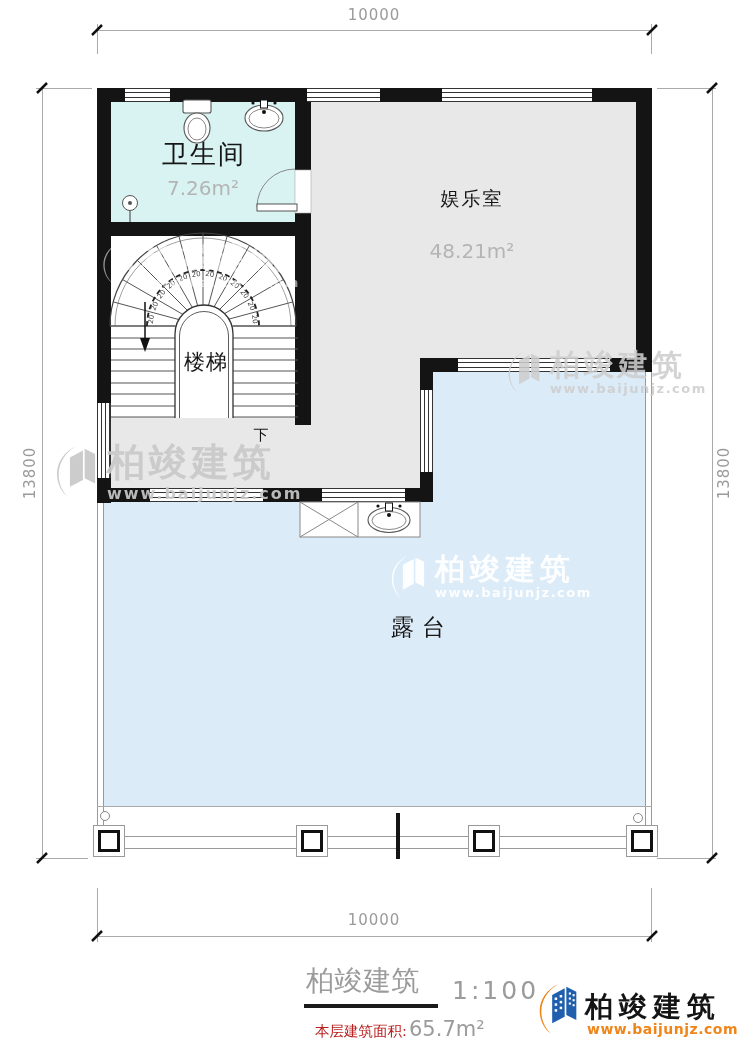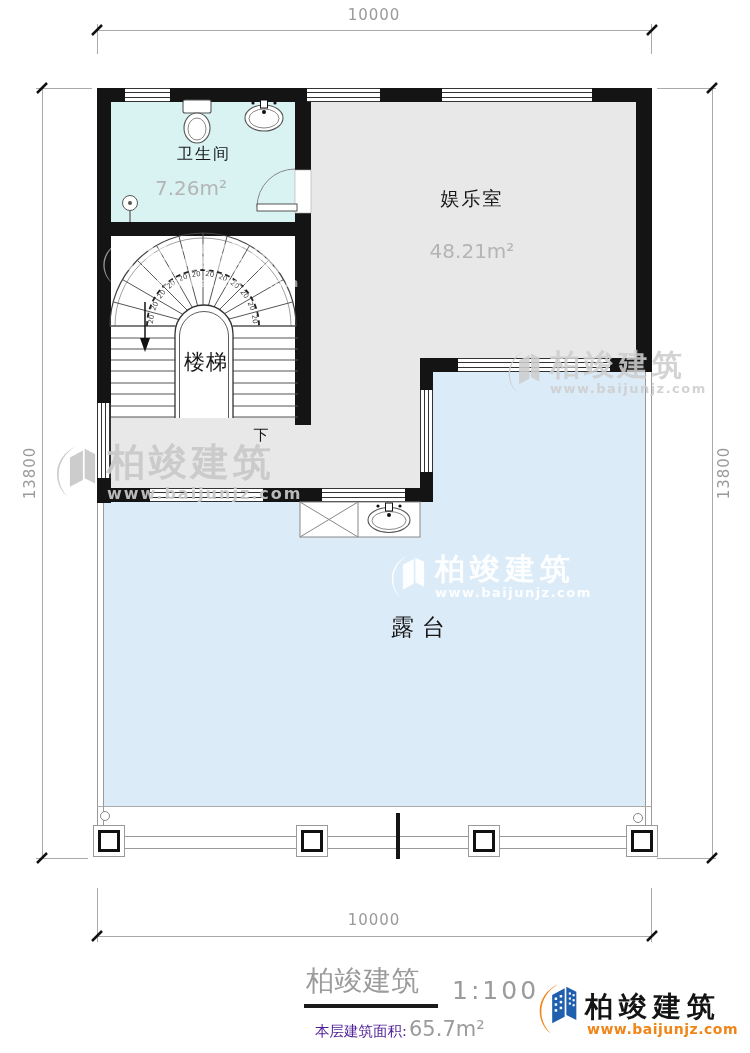--- a/index.html
+++ b/index.html
@@ -28,21 +28,21 @@
   .dimtxt.rot{transform:translate(-50%,-50%) rotate(-90deg);}
   .wm{position:absolute;display:flex;align-items:flex-start;z-index:6;pointer-events:none;}
   .wm svg{flex:none;}
   .wm .wm-col{margin-left:5px;}
   .wm .wm-name{font-weight:bold;line-height:1.1;}
   .wm .wm-url{font-weight:bold;}
   .titleblock{position:absolute;z-index:8;}
   .tb-title{position:absolute;color:#9b9b9b;white-space:nowrap;}
   .tb-underline{position:absolute;background:#1a1a1a;}
   .tb-scale{position:absolute;color:#9b9b9b;white-space:nowrap;letter-spacing:3px;}
-  .tb-arealabel{position:absolute;color:#4c1d95;white-space:nowrap;}
+  .tb-arealabel{position:absolute;color:#b91c1c;white-space:nowrap;}
   .tb-areaval{position:absolute;color:#9b9b9b;white-space:nowrap;}
   .logo-name{position:absolute;font-weight:bold;color:#141414;letter-spacing:6px;white-space:nowrap;z-index:8;}
   .logo-url{position:absolute;font-weight:bold;color:#f08519;white-space:nowrap;z-index:8;letter-spacing:0.5px;}
 </style>
 </head>
 <body>
 
 <div class="sheet">
 
   <svg width="0" height="0" style="position:absolute">
@@ -299,22 +299,22 @@
   <div class="wm" style="left:98px;top:240px;color:rgba(255,255,255,0.55);">
     <svg width="40" height="48" viewBox="0 0 60 70">
         <use href="#glyph-building" fill="currentColor"></use>
       </svg>
     <div class="wm-col">
       <div class="wm-name" style="font-size:32px;letter-spacing:4px;">柏竣建筑</div>
       <div class="wm-url" style="font-size:13px;letter-spacing:1.5px;">www.baijunjz.com</div>
     </div>
   </div>
 
-  <div class="lbl" style="left:204px;top:154px;font-size:16px;letter-spacing:2px;">卫生间</div>
-  <div class="lbl area" style="left:191px;top:188px;font-size:20px;">7.26m²</div>
+  <div class="lbl" style="left:204px;top:154px;font-size:26px;letter-spacing:2px;">卫生间</div>
+  <div class="lbl area" style="left:203px;top:188px;font-size:20px;">7.26m²</div>
   <div class="lbl" style="left:472px;top:199px;font-size:19px;letter-spacing:2px;">娱乐室</div>
   <div class="lbl area" style="left:472px;top:251px;font-size:20px;">48.21m²</div>
   <div class="lbl" style="left:206px;top:362px;font-size:21px;letter-spacing:1px;">楼梯</div>
   <div class="lbl" style="left:261px;top:435px;font-size:15px;">下</div>
   <div class="lbl" style="left:422px;top:627px;font-size:23px;letter-spacing:8px;">露台</div>
 
   <div class="titleblock">
     <div class="tb-title" style="left:306px;top:962px;font-size:28px;letter-spacing:0.5px;">柏竣建筑</div>
     <div class="tb-underline" style="left:304px;top:1004px;width:134px;height:4px;"></div>
     <div class="tb-scale" style="left:452px;top:976px;font-size:25px;">1:100</div>

